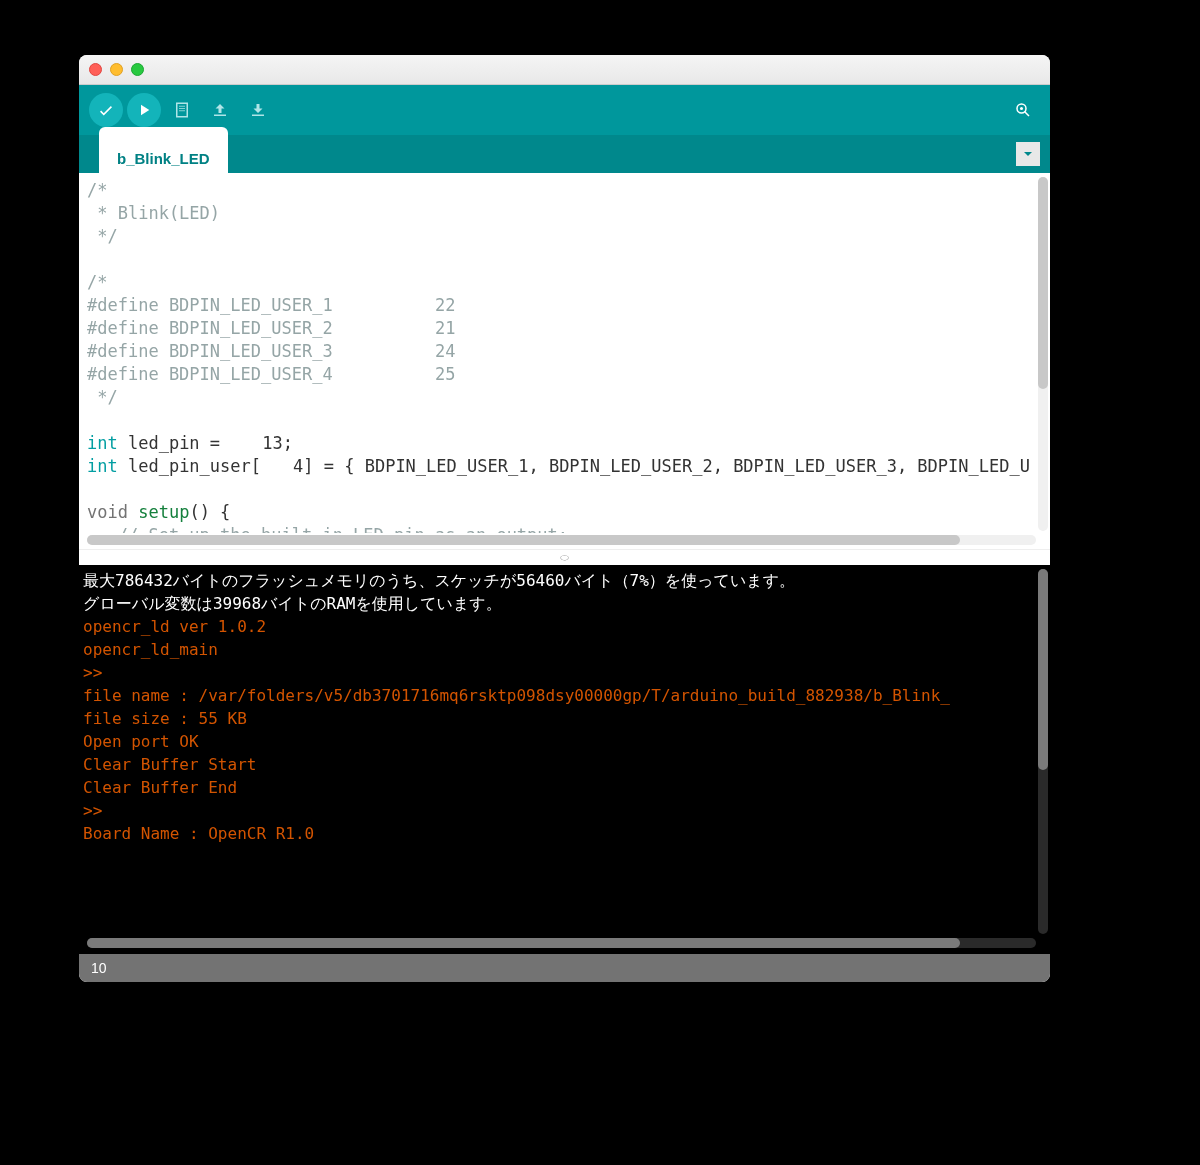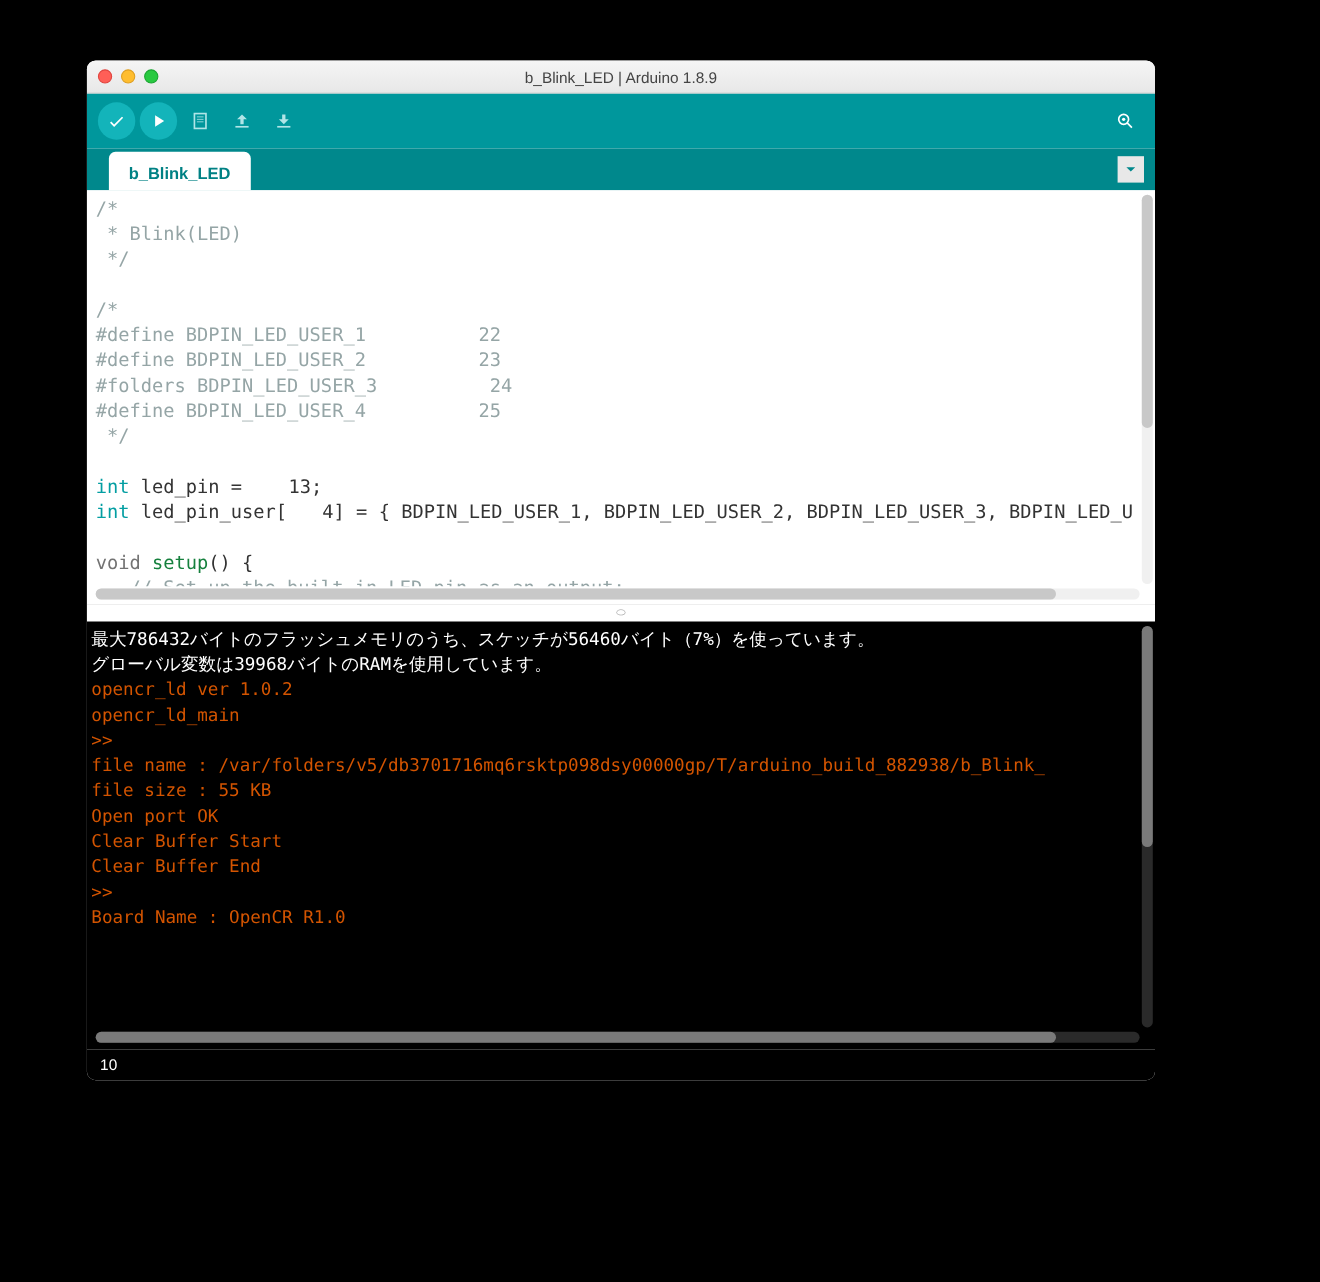--- a/index.html
+++ b/index.html
@@ -65,21 +65,21 @@
   .tb-btn svg, .tb-btn-sq svg { width:18px; height:18px; }
   .tabbar {
     height: 38px;
     background: #00888c;
     display:flex; align-items:flex-end;
     padding: 0 20px 0 20px;
     position:relative;
   }
   .tab {
     background:#fff;
-    padding: 12px 18px 6px 18px;
+    padding: 23px 18px 6px 18px;
     border-radius: 6px 6px 0 0;
     font-size:15px; font-weight:700; color:#008184;
     margin-bottom:0;
   }
   .tab-menu {
     position:absolute; right:10px; top:7px;
     width:24px; height:24px;
     background:#e8e8e8;
     display:flex; align-items:center; justify-content:center;
     cursor:pointer;
@@ -154,40 +154,39 @@
   .console-vscroll {
     position:absolute; right:2px; top:4px; bottom:20px; width:10px;
     background:#2a2a2a; border-radius:5px;
   }
   .console-vscroll-thumb {
     position:absolute; top:0; width:100%; height:55%;
     background:#7a7a7a; border-radius:5px;
   }
   .footer {
     height: 28px;
-    background: #000000;
+    background: #737373;
     color:#fff;
     font-size:14px;
     display:flex; align-items:center;
     padding: 0 12px;
   }
   .footer-right { margin-left:auto; }
 </style>
 </head>
 <body>
 
 <div class="window">
 
   <div class="titlebar">
     <div class="traffic-lights">
       <div class="tl red"></div>
       <div class="tl yellow"></div>
       <div class="tl green"></div>
     </div>
-    <div class="title-text">b_Blink_LED | Arduino 1.8.9</div>
   </div>
 
   <div class="toolbar">
     <div class="tb-btn">
       <svg viewBox="0 0 24 24">
           <path fill="#fff" d="M9 16.2l-3.5-3.5L4 14.2 9 19.2 20 8.2l-1.5-1.5z"></path>
         </svg>
     </div>
     <div class="tb-btn">
       <svg viewBox="0 0 24 24">
@@ -234,22 +233,22 @@
     </div>
   </div>
 
   <div class="editor-wrap">
     <div class="editor"><span class="c-comment">/*</span>
 <span class="c-comment"> * Blink(LED)</span>
 <span class="c-comment"> */</span>
 <span></span>
 <span class="c-comment">/*</span>
 <span class="c-comment">#define BDPIN_LED_USER_1          </span><span class="c-comment">22</span>
-<span class="c-comment">#define BDPIN_LED_USER_2          </span><span class="c-comment">23</span>
-<span class="c-comment">#folders BDPIN_LED_USER_3          </span><span class="c-comment">24</span>
+<span class="c-comment">#define BDPIN_LED_USER_2          </span><span class="c-comment">21</span>
+<span class="c-comment">#define BDPIN_LED_USER_3          </span><span class="c-comment">24</span>
 <span class="c-comment">#define BDPIN_LED_USER_4          </span><span class="c-comment">25</span>
 <span class="c-comment"> */</span>
 <span></span>
 <span class="c-type">int</span><span> led_pin = </span><span class="c-num">13</span><span>;</span>
 <span class="c-type">int</span><span> led_pin_user[</span><span class="c-num">4</span><span>] = { BDPIN_LED_USER_1, BDPIN_LED_USER_2, BDPIN_LED_USER_3, BDPIN_LED_U</span>
 <span></span>
 <span class="c-keyword">void</span><span> </span><span class="c-func">setup</span><span>() {</span>
 <span class="c-comment">   // Set up the built-in LED pin as an output:</span></div>
     <div class="vscroll">
         <div class="vscroll-thumb"></div>

